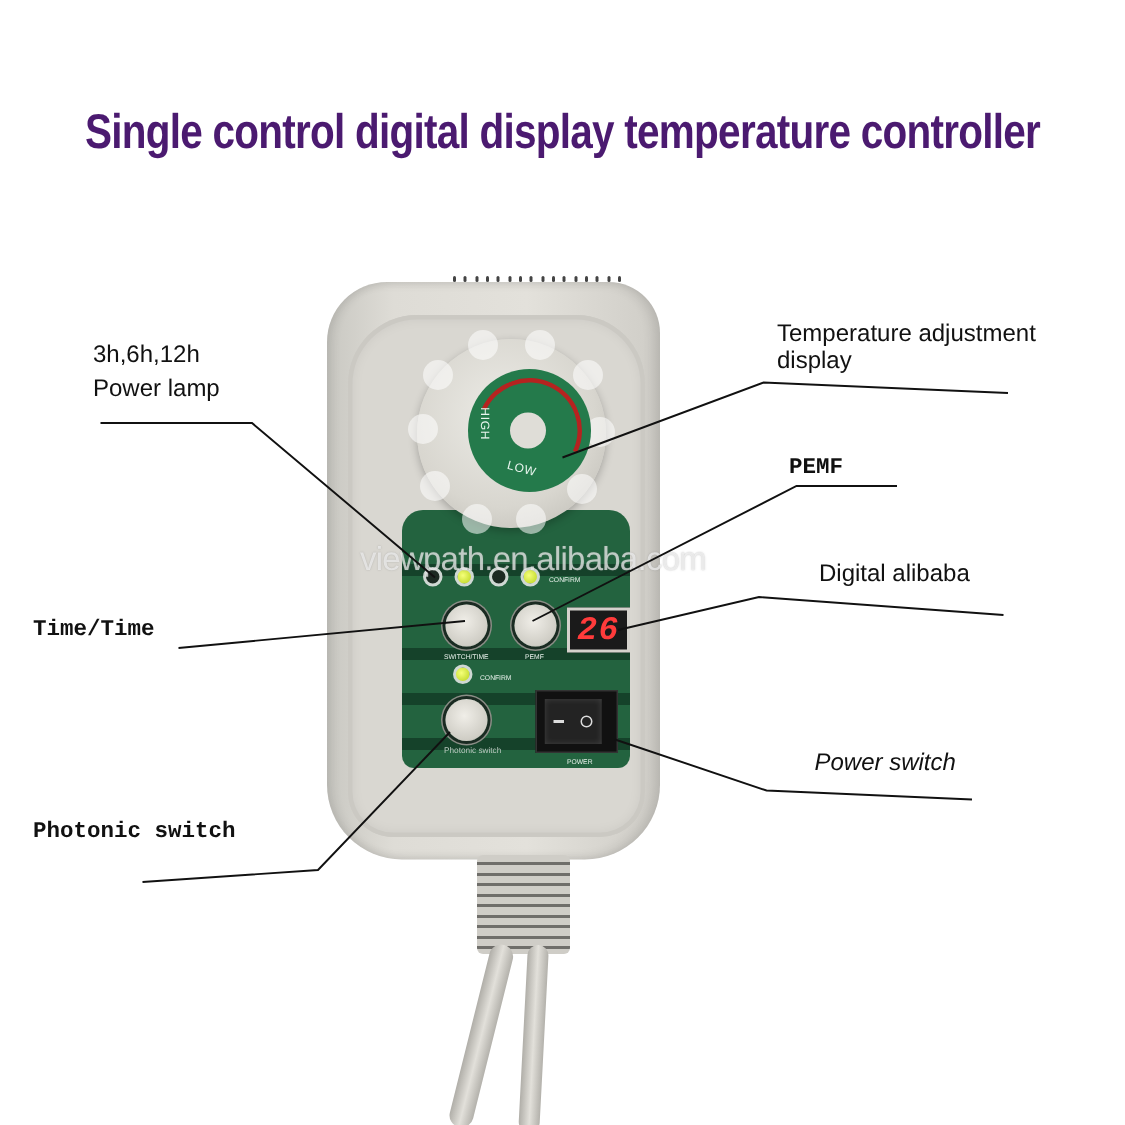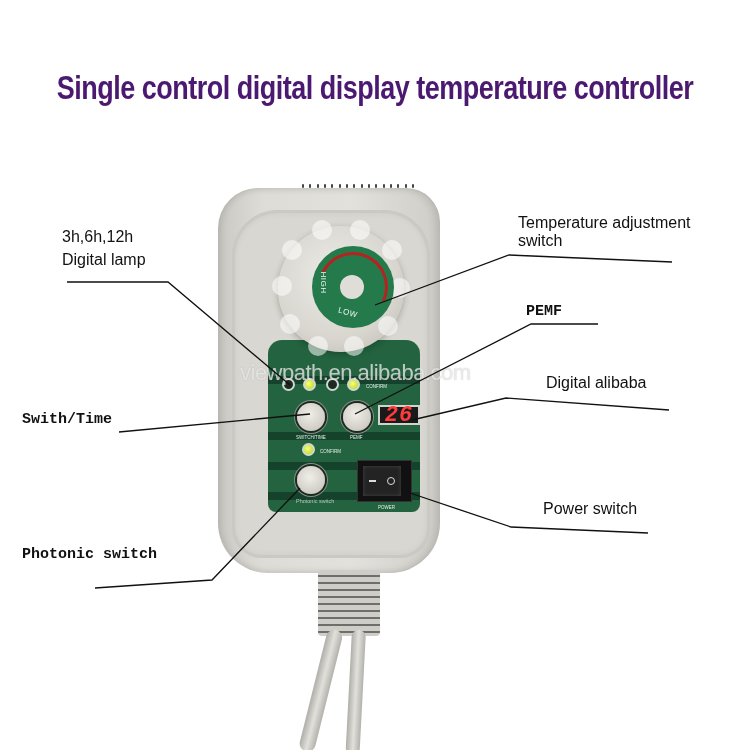--- a/index.html
+++ b/index.html
@@ -74,21 +74,21 @@
     .lamp.on { background: radial-gradient(circle at 40% 40%, #f5ff7a, #b7d21a); }
     .tiny-label { position: absolute; font-family: "Liberation Sans", sans-serif; font-size: 4.5px; color: #e6efe9; white-space: nowrap; }
 
     .round-btn {
       position: absolute; width: 28px; height: 28px; border-radius: 50%;
       background: radial-gradient(circle at 45% 40%, #f0eee8, #cfcdc5 70%, #9f9d95 100%);
       box-shadow: 0 0 0 2px #1a2b22, 0 0 0 3px #8b8d86;
     }
 
     .display {
-      position: absolute; left: 378px; top: 405px; width: 42px; height: 20px;
+      position: absolute; left: 378px; top: 405px; width: 42px; height: 30px;
       background: #1a1a1a; border: 2px solid #d4d2cc;
       display: flex; align-items: center; justify-content: center;
     }
     .display span { font-family: "Liberation Mono", monospace; font-size: 22px; color: #ff3b3b; letter-spacing: 1px; font-weight: bold; font-style: italic; }
 
     .power-switch-housing {
       position: absolute; left: 357px; top: 460px; width: 55px; height: 42px;
       background: #111; border: 1px solid #333;
     }
     .power-rocker {
@@ -205,26 +205,26 @@
     <polyline points="672,262 509,255 375,305"></polyline>
     <polyline points="598,324 531,324 355,414"></polyline>
     <polyline points="669,410 506,398 412,420"></polyline>
     <polyline points="119,432 310,414"></polyline>
     <polyline points="648,533 511,527 410,493"></polyline>
     <polyline points="95,588 212,580 300,488"></polyline>
   </g>
 </svg>
 
 <div class="label lbl-sans" style="left:62px;top:228px;font-weight:normal;">3h,6h,12h</div>
-<div class="label lbl-sans" style="left:62px;top:251px;">Digital lamp</div>
+<div class="label lbl-sans" style="left:62px;top:251px;">Power lamp</div>
 
 <div class="label lbl-sans" style="left:518px;top:214px;text-align:right;">Temperature adjustment</div>
-<div class="label lbl-sans" style="left:518px;top:232px;">switch</div>
+<div class="label lbl-sans" style="left:518px;top:232px;">display</div>
 
 <div class="label lbl-mono" style="left:526px;top:303px;">PEMF</div>
 
 <div class="label lbl-sans" style="left:546px;top:374px;">Digital alibaba</div>
 
-<div class="label lbl-mono" style="left:22px;top:411px;">Swith/Time</div>
-
-<div class="label lbl-sans" style="left:543px;top:500px;">Power switch</div>
+<div class="label lbl-mono" style="left:22px;top:411px;">Time/Time</div>
+
+<div class="label lbl-sans" style="left:543px;top:500px;font-style:italic;">Power switch</div>
 
 <div class="label lbl-mono" style="left:22px;top:546px;">Photonic switch</div>
 
 </body></html>

